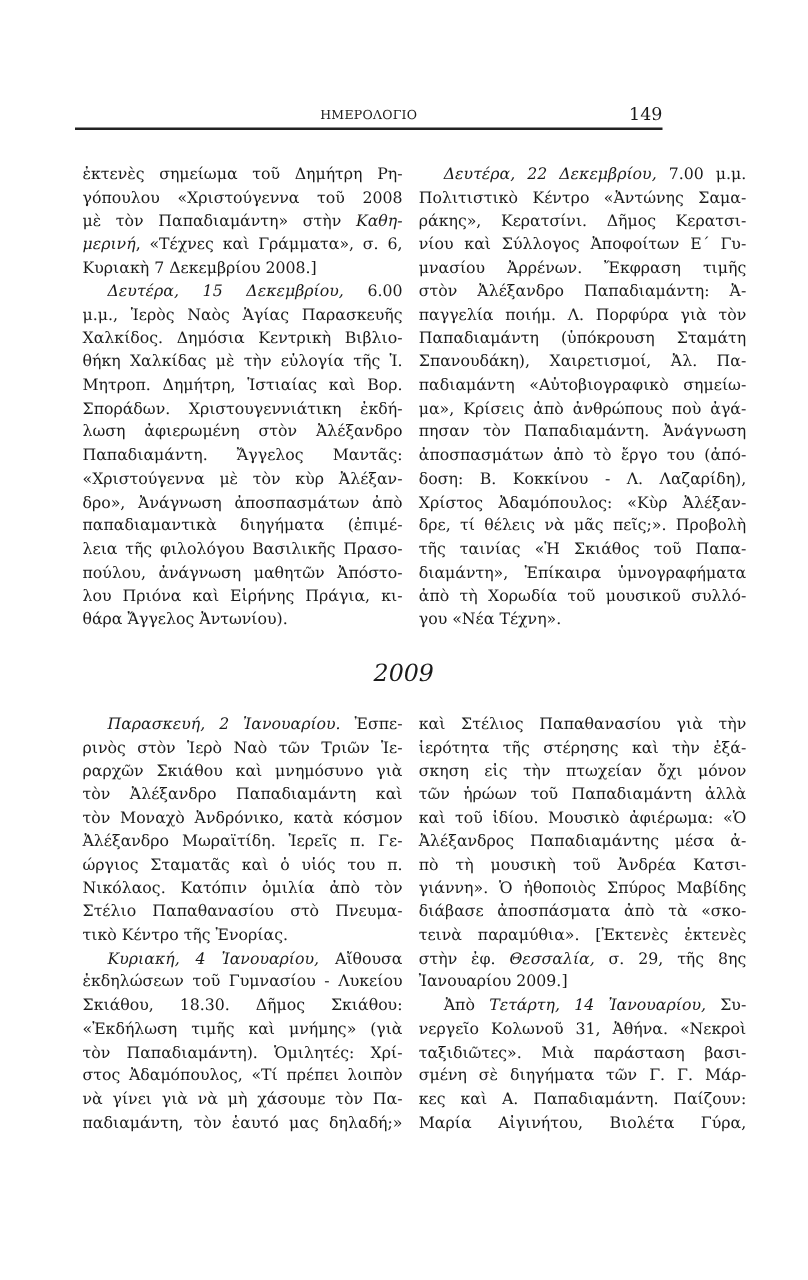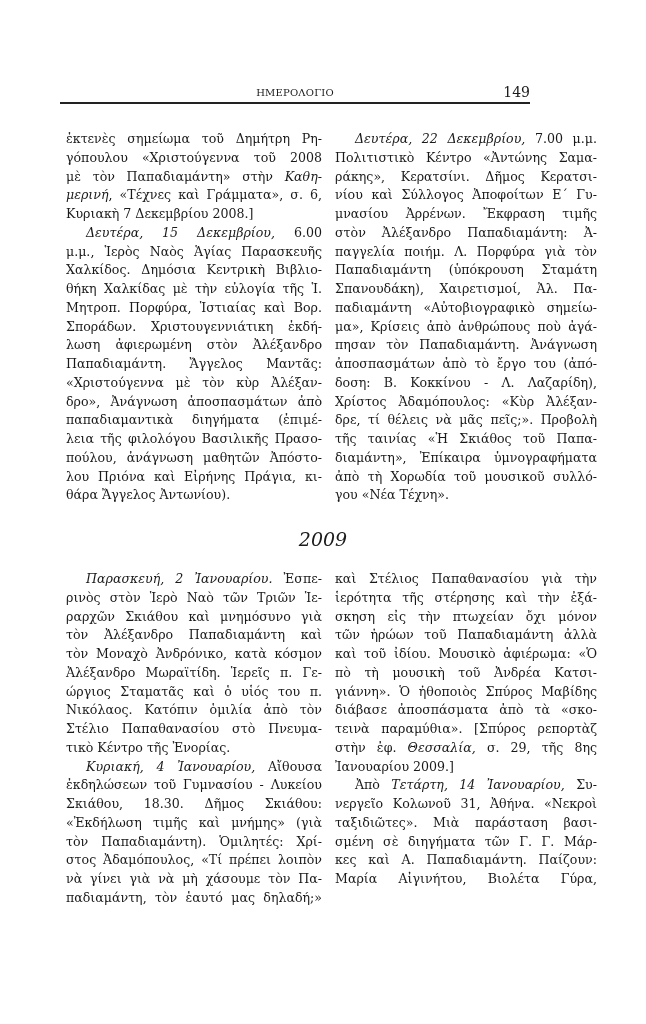--- a/index.html
+++ b/index.html
@@ -34,21 +34,21 @@
 <div class="col colL1">
     <span class="ln">ἐκτενὲς σημείωμα τοῦ Δημήτρη Ρη-</span>
     <span class="ln">γόπουλου «Χριστούγεννα τοῦ 2008</span>
     <span class="ln">μὲ τὸν Παπαδιαμάντη» στὴν <i>Καθη-</i></span>
     <span class="ln"><i>μερινή</i>, «Τέχνες καὶ Γράμματα», σ. 6,</span>
     <span class="ln last">Κυριακὴ 7 Δεκεμβρίου 2008.]</span>
     <span class="ln indent"><i>Δευτέρα, 15 Δεκεμβρίου,</i> 6.00</span>
     <span class="ln">μ.μ., Ἱερὸς Ναὸς Ἁγίας Παρασκευῆς</span>
     <span class="ln">Χαλκίδος. Δημόσια Κεντρικὴ Βιβλιο-</span>
     <span class="ln">θήκη Χαλκίδας μὲ τὴν εὐλογία τῆς Ἱ.</span>
-    <span class="ln">Μητροπ. Πορφύρα, Ἱστιαίας καὶ Βορ.</span>
+    <span class="ln">Μητροπ. Δημήτρη, Ἱστιαίας καὶ Βορ.</span>
     <span class="ln">Σποράδων. Χριστουγεννιάτικη ἐκδή-</span>
     <span class="ln">λωση ἀφιερωμένη στὸν Ἀλέξανδρο</span>
     <span class="ln">Παπαδιαμάντη. Ἄγγελος Μαντᾶς:</span>
     <span class="ln">«Χριστούγεννα μὲ τὸν κὺρ Ἀλέξαν-</span>
     <span class="ln">δρο», Ἀνάγνωση ἀποσπασμάτων ἀπὸ</span>
     <span class="ln">παπαδιαμαντικὰ διηγήματα (ἐπιμέ-</span>
     <span class="ln">λεια τῆς φιλολόγου Βασιλικῆς Πρασο-</span>
     <span class="ln">πούλου, ἀνάγνωση μαθητῶν Ἀπόστο-</span>
     <span class="ln">λου Πριόνα καὶ Εἰρήνης Πράγια, κι-</span>
     <span class="ln last">θάρα Ἄγγελος Ἀντωνίου).</span>
@@ -97,24 +97,25 @@
     <span class="ln">στος Ἀδαμόπουλος, «Τί πρέπει λοιπὸν</span>
     <span class="ln">νὰ γίνει γιὰ νὰ μὴ χάσουμε τὸν Πα-</span>
     <span class="ln">παδιαμάντη, τὸν ἑαυτό μας δηλαδή;»</span>
   </div>
 <div class="col colR2">
     <span class="ln">καὶ Στέλιος Παπαθανασίου γιὰ τὴν</span>
     <span class="ln">ἱερότητα τῆς στέρησης καὶ τὴν ἐξά-</span>
     <span class="ln">σκηση εἰς τὴν πτωχείαν ὄχι μόνον</span>
     <span class="ln">τῶν ἡρώων τοῦ Παπαδιαμάντη ἀλλὰ</span>
     <span class="ln">καὶ τοῦ ἰδίου. Μουσικὸ ἀφιέρωμα: «Ὁ</span>
+    <span class="ln">Ἀλέξανδρος Παπαδιαμάντης μέσα ἀ-</span>
     <span class="ln">πὸ τὴ μουσικὴ τοῦ Ἀνδρέα Κατσι-</span>
     <span class="ln">γιάννη». Ὁ ἠθοποιὸς Σπύρος Μαβίδης</span>
     <span class="ln">διάβασε ἀποσπάσματα ἀπὸ τὰ «σκο-</span>
-    <span class="ln">τεινὰ παραμύθια». [Σπύρος ρεπορτὰζ</span>
+    <span class="ln">τεινὰ παραμύθια». [Ἐκτενὲς ἐκτενὲς</span>
     <span class="ln">στὴν ἐφ. <i>Θεσσαλία,</i> σ. 29, τῆς 8ης</span>
     <span class="ln last">Ἰανουαρίου 2009.]</span>
     <span class="ln indent">Ἀπὸ <i>Τετάρτη, 14 Ἰανουαρίου,</i> Συ-</span>
     <span class="ln">νεργεῖο Κολωνοῦ 31, Ἀθήνα. «Νεκροὶ</span>
     <span class="ln">ταξιδιῶτες». Μιὰ παράσταση βασι-</span>
     <span class="ln">σμένη σὲ διηγήματα τῶν Γ. Γ. Μάρ-</span>
     <span class="ln">κες καὶ Α. Παπαδιαμάντη. Παίζουν:</span>
     <span class="ln">Μαρία Αἰγινήτου, Βιολέτα Γύρα,</span>
   </div>
 

